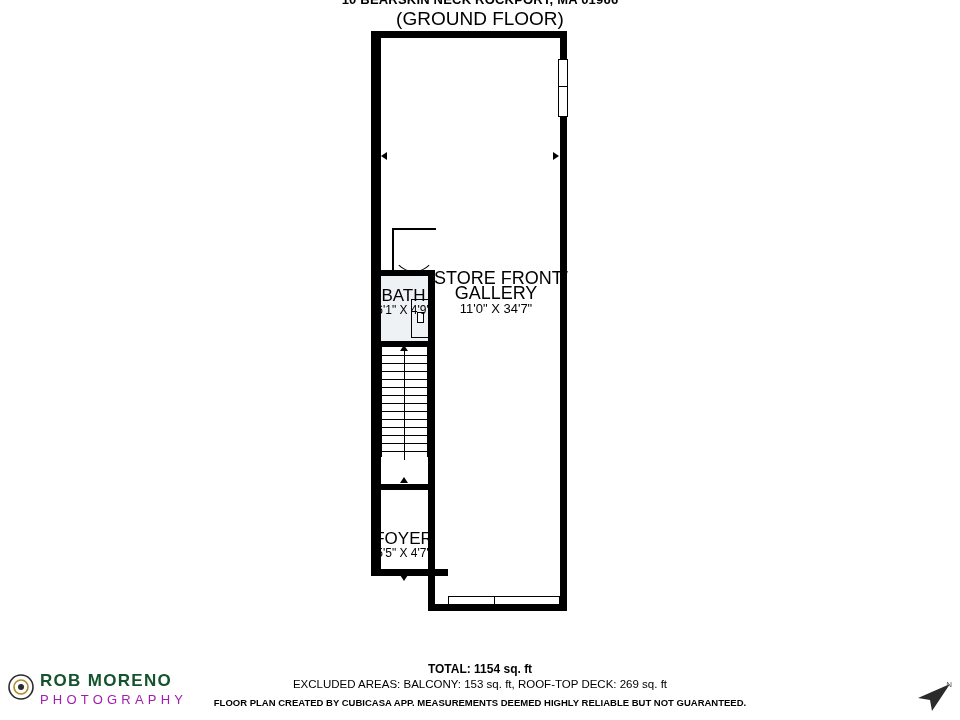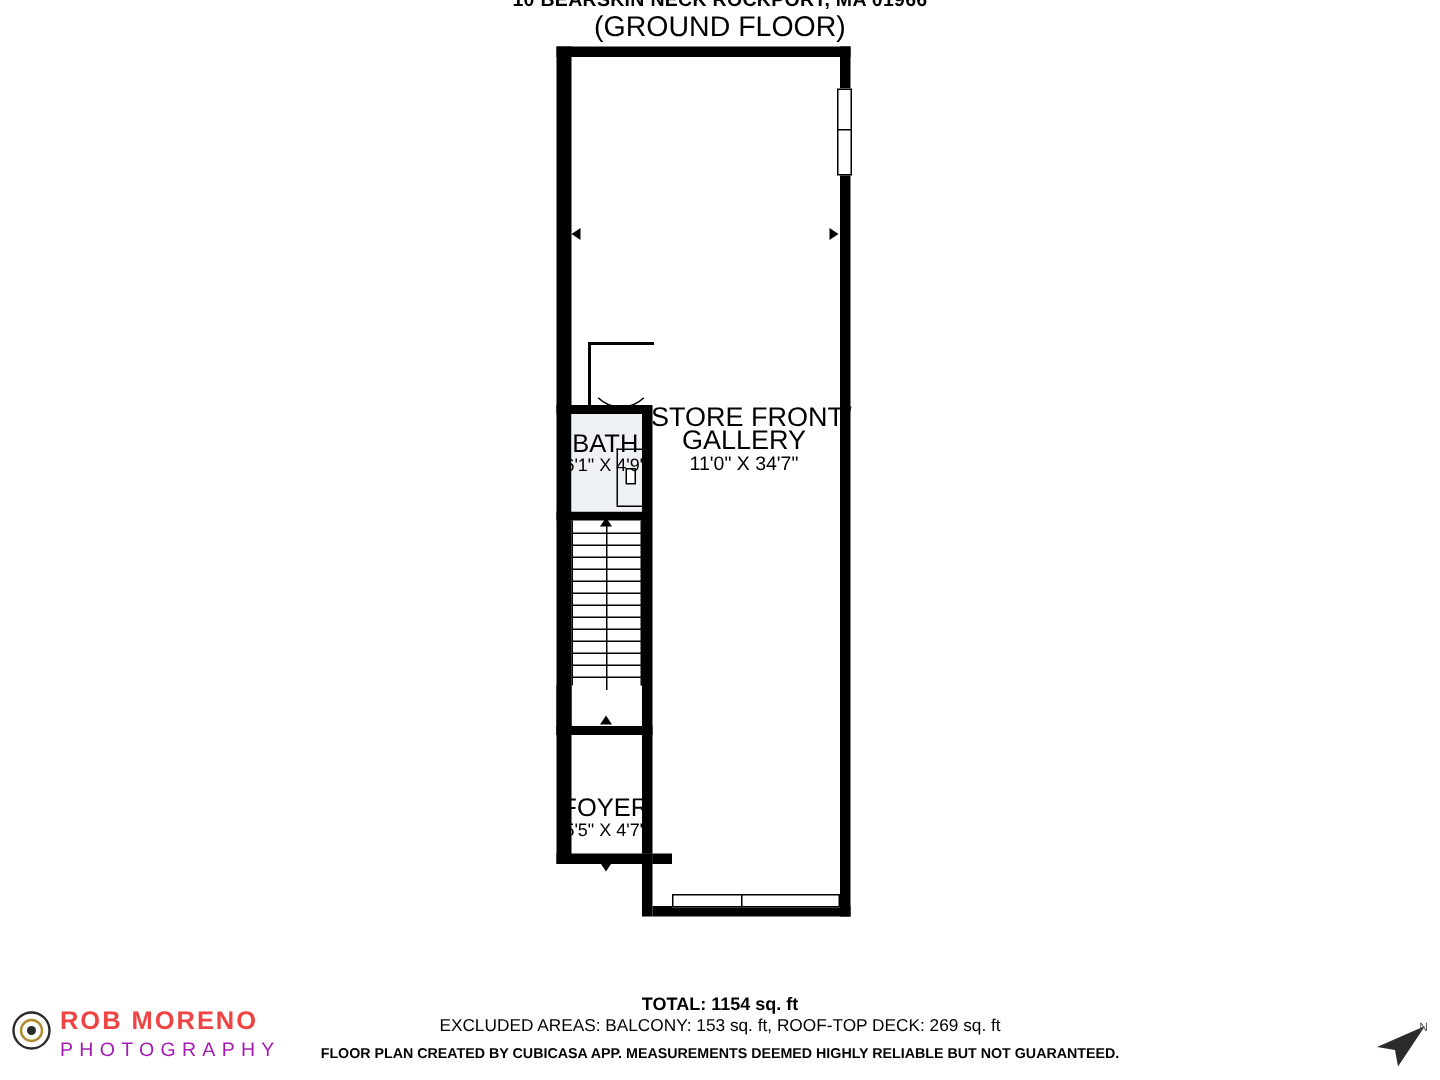--- a/index.html
+++ b/index.html
@@ -171,21 +171,21 @@
     width: 26px;
     height: 26px;
   }
   #logo-name {
     position: absolute;
     left: 32px;
     top: 3px;
     font-size: 17px;
     font-weight: bold;
     letter-spacing: 1.3px;
-    color: #ef4444;
+    color: #14532d;
   }
   #logo-sub {
     position: absolute;
     left: 32px;
     top: 24px;
     font-size: 13px;
     letter-spacing: 4.2px;
     color: #a21caf;
   }
 

